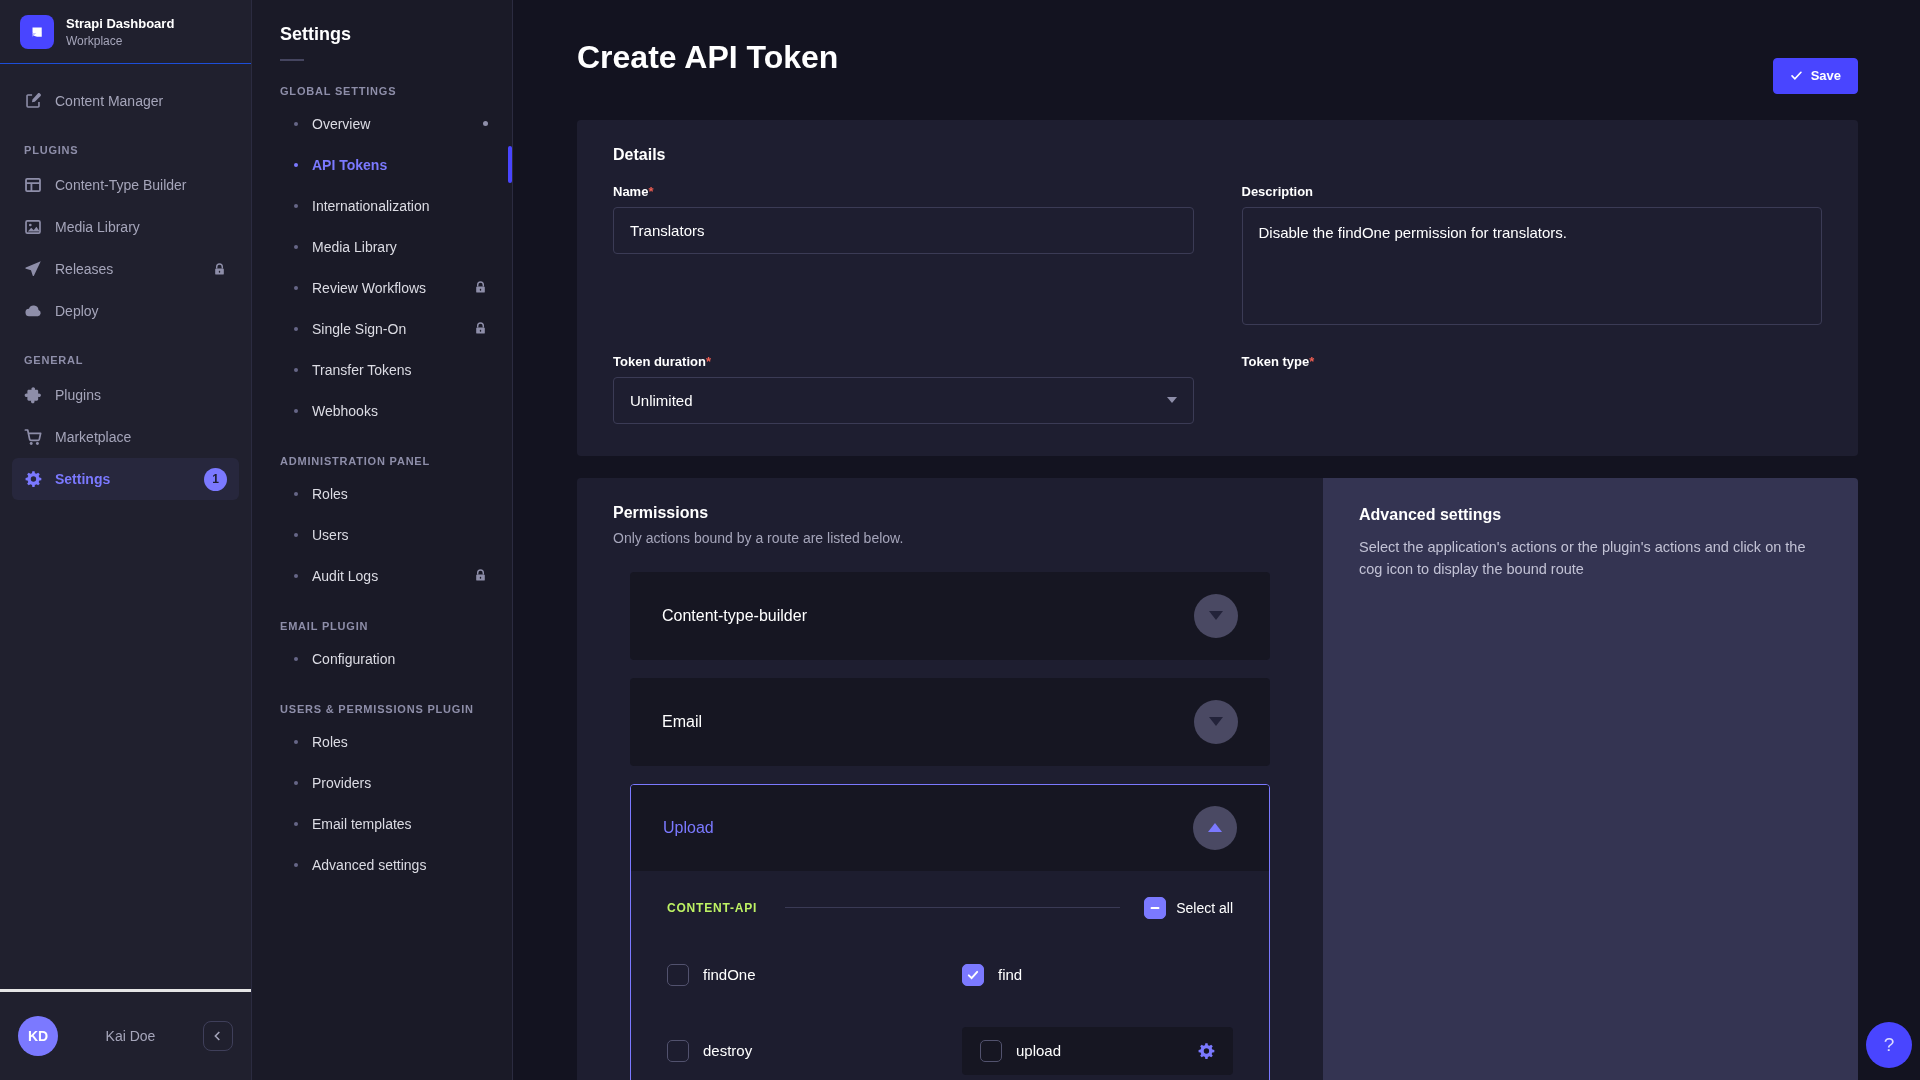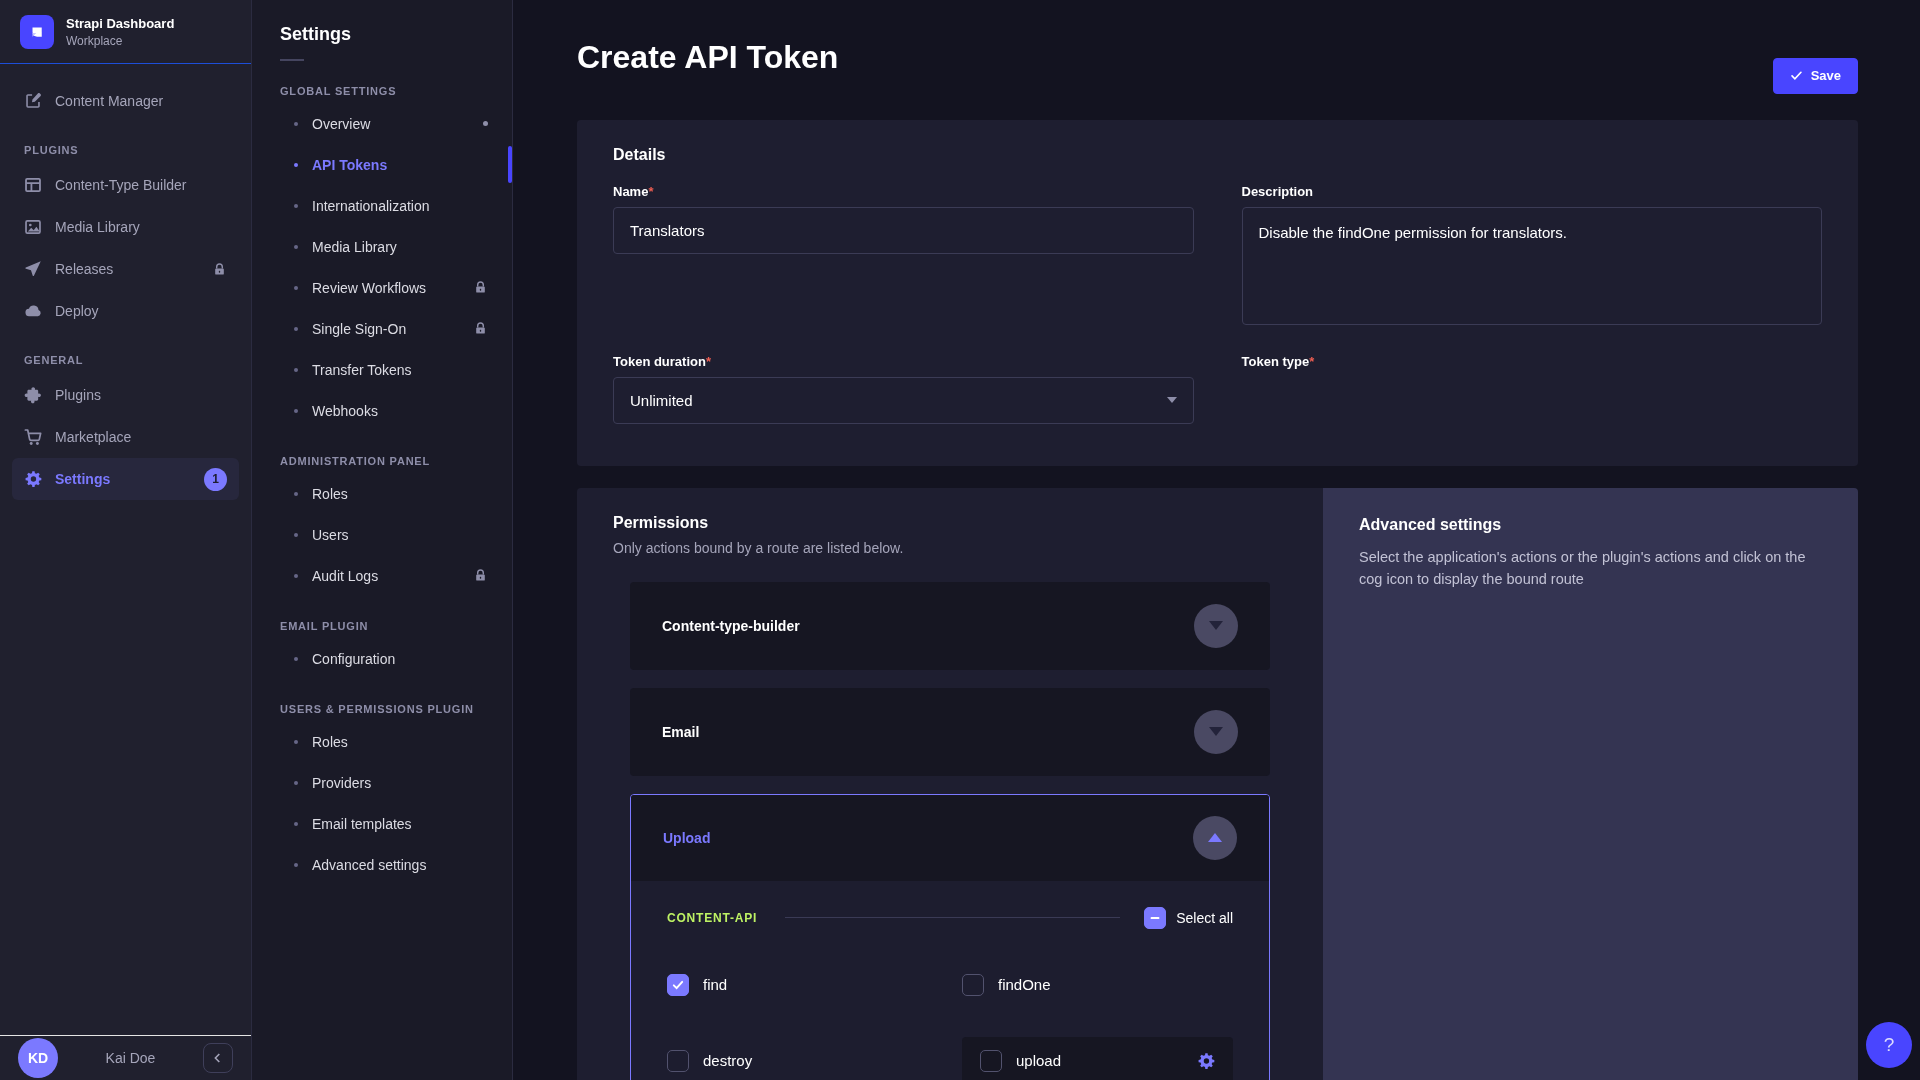--- a/index.html
+++ b/index.html
@@ -30,21 +30,21 @@
   .nav { padding:16px 12px 0; }
   .nav-item { display:flex; align-items:center; gap:13px; height:42px; padding:0 12px; border-radius:6px; color:#a5a5ba; cursor:pointer; }
   .nav-item .nicon { width:18px; height:18px; color:#8e8ea9; flex-shrink:0; }
   .nav-item .nav-label { flex:1; font-size:14px; }
   .nav-item.active { background:#27273d; color:#7b79ff; font-weight:bold; }
   .nav-item.active .nicon { color:#7b79ff; }
   .section-label { font-size:11px; font-weight:bold; letter-spacing:.8px; color:#8e8ea9; margin:22px 12px 8px; }
   .lock-icn { width:15px; height:15px; color:#8e8ea9; }
   .badge { min-width:23px; height:23px; border-radius:50%; background:#7b79ff; color:#1d1d31; font-size:12px; font-weight:bold; display:flex; align-items:center; justify-content:center; }
 
-  .user-row { margin-top:auto; border-top:1px solid #e5e5e5; padding:2px 18px; display:flex; align-items:center; }
+  .user-row { margin-top:auto; border-top:3px solid #e5e5e5; padding:24px 18px; display:flex; align-items:center; }
   .avatar { width:40px; height:40px; border-radius:50%; background:#7b79ff; color:#ffffff; font-weight:bold; font-size:14px; display:flex; align-items:center; justify-content:center; }
   .user-name { flex:1; text-align:center; color:#a5a5ba; font-size:14px; }
   .collapse-btn { width:30px; height:30px; border:1px solid #3f3f5a; border-radius:8px; background:transparent; color:#a5a5ba; display:flex; align-items:center; justify-content:center; cursor:pointer; }
 
   
   .subnav {
     width:261px; min-width:261px;
     background:#1a1a27;
     border-right:1px solid #2b2b40;
     padding-top:24px;
@@ -61,39 +61,39 @@
   .subnav-item .lock-icn { margin-left:auto; }
 
   
   .main { flex:1; display:flex; flex-direction:column; overflow:hidden; }
   .main-header { display:flex; align-items:center; justify-content:space-between; padding:18px 62px 6px 64px; }
   .page-title { font-size:32px; font-weight:bold; }
   .save-btn { display:flex; align-items:center; gap:8px; height:36px; padding:0 16px; background:#4945ff; border:1px solid #4945ff; border-radius:4px; color:#fff; font-size:13px; font-weight:bold; font-family:inherit; cursor:pointer;margin-top:36px; }
 
   .content { flex:1; padding:16px 62px 0 64px; display:flex; flex-direction:column; overflow:hidden; }
 
-  .details-card { background:#1e1e30; border-radius:4px; padding:26px 36px 42px; }
+  .details-card { background:#1e1e30; border-radius:4px; padding:26px 36px 32px; }
   .card-heading { font-size:16px; font-weight:bold; }
   .form-grid { display:grid; grid-template-columns:1fr 1fr; column-gap:48px; row-gap:26px; margin-top:20px; align-items:start; }
   .field-label { font-size:13px; font-weight:bold; margin-bottom:8px; }
   .req { color:#ee5e52; }
   .text-input, .textarea {
     width:100%; background:transparent; border:1px solid #3b3b55; border-radius:4px;
     color:#fff; font-size:15px; font-family:inherit; padding:0 16px; height:47px; outline:none;
   }
   .textarea { height:118px; padding:14px 16px; resize:none; line-height:1.4; }
   .select { height:47px; border:1px solid #3b3b55; border-radius:4px; display:flex; align-items:center; justify-content:space-between; padding:0 16px; font-size:15px; cursor:pointer; }
 
   .perm-row { display:flex; margin-top:22px; flex:1; min-height:660px; }
   .perm-card { flex:1; background:#1e1e30; border-radius:4px 0 0 0; padding:26px 36px; }
   .perm-sub { color:#a5a5ba; font-size:14px; margin-top:8px; }
   .accordions { margin:26px 17px 0; }
   .accordion { background:#161622; border-radius:4px; margin-bottom:18px; }
   .acc-header { height:88px; display:flex; align-items:center; justify-content:space-between; padding:0 32px; cursor:pointer; }
-  .acc-label { font-size:14px; font-weight:bold; }
+  .acc-label { font-size:16px; font-weight:normal; }
   .acc-toggle { width:44px; height:44px; border-radius:50%; background:#4a4963; border:none; display:flex; align-items:center; justify-content:center; cursor:pointer; }
   .tri-down { width:0; height:0; border-left:7px solid transparent; border-right:7px solid transparent; border-top:9px solid #23233a; }
   .tri-up { width:0; height:0; border-left:7px solid transparent; border-right:7px solid transparent; border-bottom:9px solid #7b79ff; }
   .accordion.expanded { border:1px solid #7b79ff; background:#1d1d2f; }
   .accordion.expanded .acc-header { background:#161622; border-radius:3px 3px 0 0; height:86px; }
   .accordion.expanded .acc-label { color:#7b79ff; }
   .acc-body { padding:26px 36px 34px; }
   .selectall-row { display:flex; align-items:center; }
   .group-label { font-size:12px; font-weight:bold; letter-spacing:.8px; color:#bef264; }
   .divider-line { flex:1; height:1px; background:#3a3a55; margin:0 24px 0 28px; }
@@ -418,32 +418,32 @@
                     <svg width="14" height="14" viewBox="0 0 16 16">
                         <rect x="3" y="6.8" width="10" height="2.4" rx="1" fill="#fff"></rect>
                       </svg>
                   </span>
                 </span>
                 <span class="selectall-label">Select all</span>
               </div>
 
               <div class="actions-grid">
                 <div class="action-item">
+                  <span class="checkbox"></span>
+                  <span>findOne</span>
+                </div>
+                <div class="action-item">
                   <span class="checkbox on">
                     <span>
                       <svg width="14" height="14" viewBox="0 0 16 16" fill="none" stroke="#fff" stroke-width="2.2" stroke-linecap="round">
                           <path d="M3.2 8.4l3.2 3.2 6.4-7.2"></path>
                         </svg>
                     </span>
                   </span>
                   <span>find</span>
-                </div>
-                <div class="action-item">
-                  <span class="checkbox"></span>
-                  <span>findOne</span>
                 </div>
                 <div class="action-item">
                   <span class="checkbox"></span>
                   <span>destroy</span>
                 </div>
                 <div class="action-item highlighted">
                   <span class="checkbox"></span>
                   <span>upload</span>
                   <button class="cog-btn">
                     <svg viewBox="0 0 16 16">

